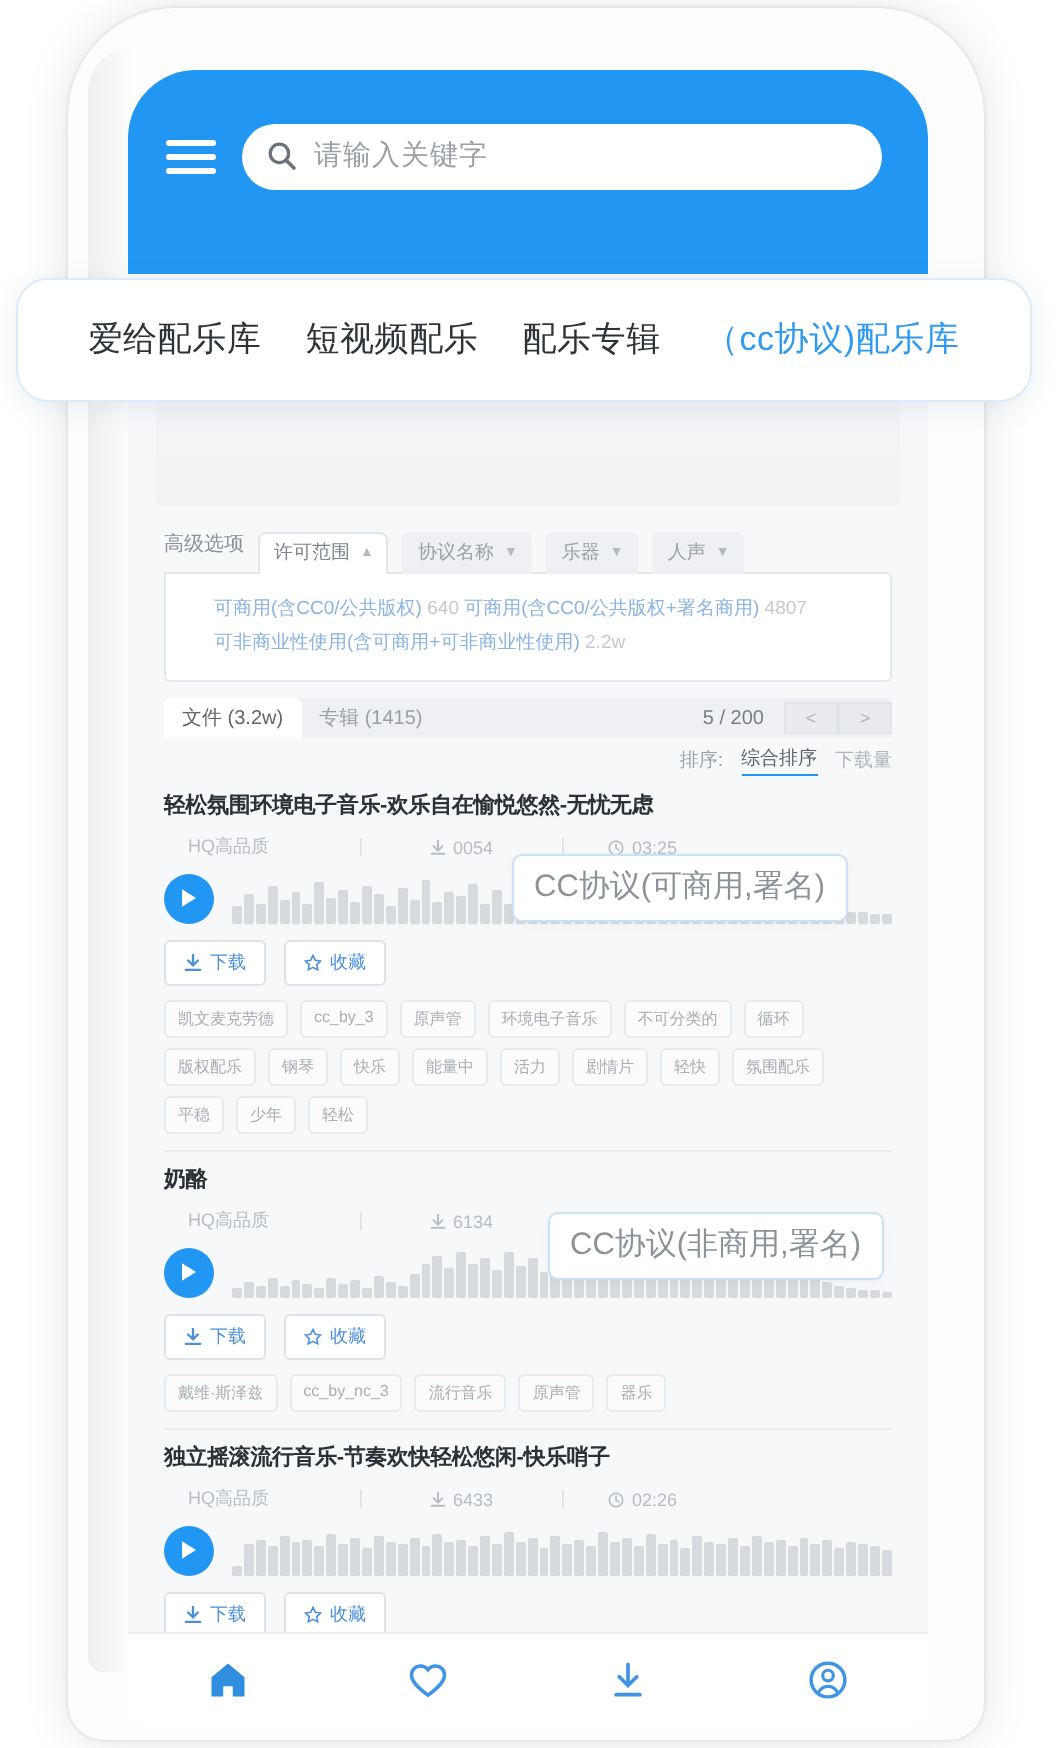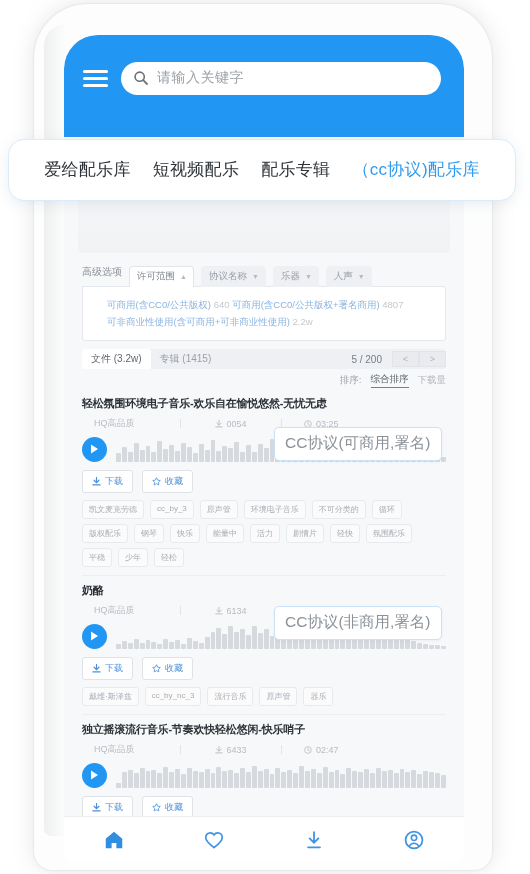--- a/index.html
+++ b/index.html
@@ -333,21 +333,21 @@
     position: absolute;
     background: #ffffff;
     border: 1px solid #c9e2f7;
     border-radius: 5px;
     color: #8b9299;
     font-size: 15.5px;
     padding: 5px 10px 6px 10px;
     white-space: nowrap;
     box-shadow: 0 1px 3px rgba(140,150,165,0.10);
   }
-  #callout-1 { left: 274px; top: 427px; }
+  #callout-1 { left: 256px; top: 427px; }
   #callout-2 { left: 274px; top: 606px; }
 
   
   .bottom-nav {
     position: absolute;
     left: 0; bottom: 0;
     width: 400px; height: 46px;
     background: #ffffff;
     border-top: 1px solid #eceef0;
     display: flex; align-items: center; justify-content: space-around;
@@ -706,21 +706,21 @@
                   <path d="M5 0v6M2.2 3.8L5 6.6l2.8-2.8M1 8.6h8" stroke="#b7bcc2" stroke-width="1.2" fill="none" stroke-linecap="round"></path>
                 </svg>
               <span>6433</span>
             </span>
             <span class="meta-sep"></span>
             <span class="meta-dur">
               <svg width="8" height="8" viewBox="0 0 10 10">
                   <circle cx="5" cy="5" r="4.2" fill="none" stroke="#b7bcc2" stroke-width="1"></circle>
                   <path d="M5 2.6V5.2l1.8 1" stroke="#b7bcc2" stroke-width="1" fill="none" stroke-linecap="round"></path>
                 </svg>
-              <span>02:47</span>
+              <span>02:26</span>
             </span>
           </div>
           <div class="player-row">
             <div class="play-btn">
               <svg width="9" height="10" viewBox="0 0 9 10">
                   <path d="M1 0.6L8 5L1 9.4Z" fill="#ffffff"></path>
                 </svg>
             </div>
             <div class="waveform">
               <i style="height:18%"></i>

